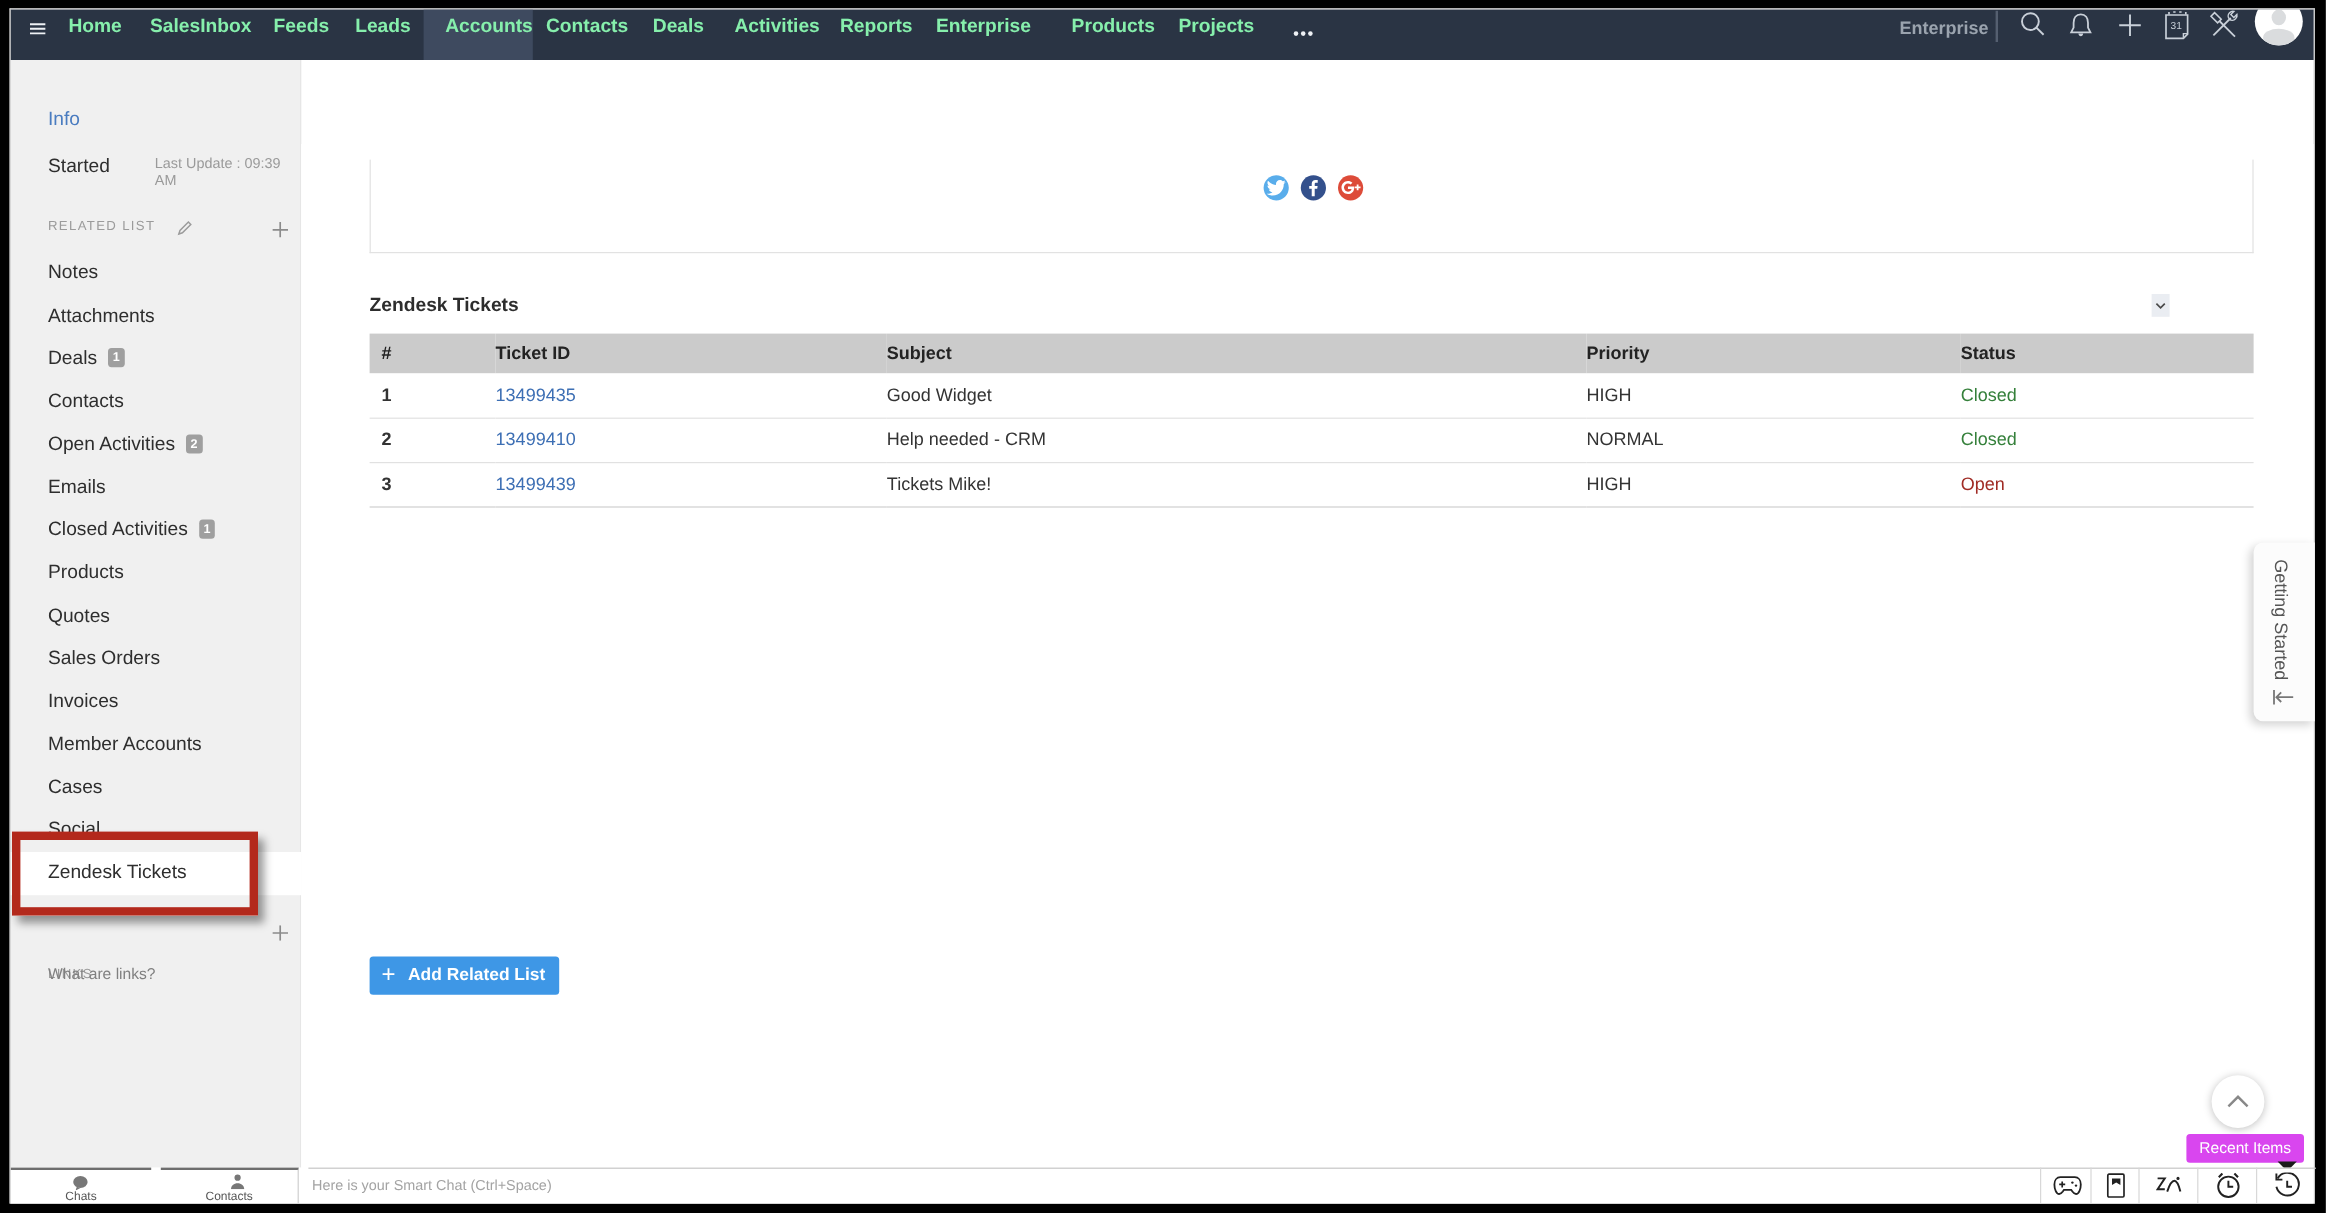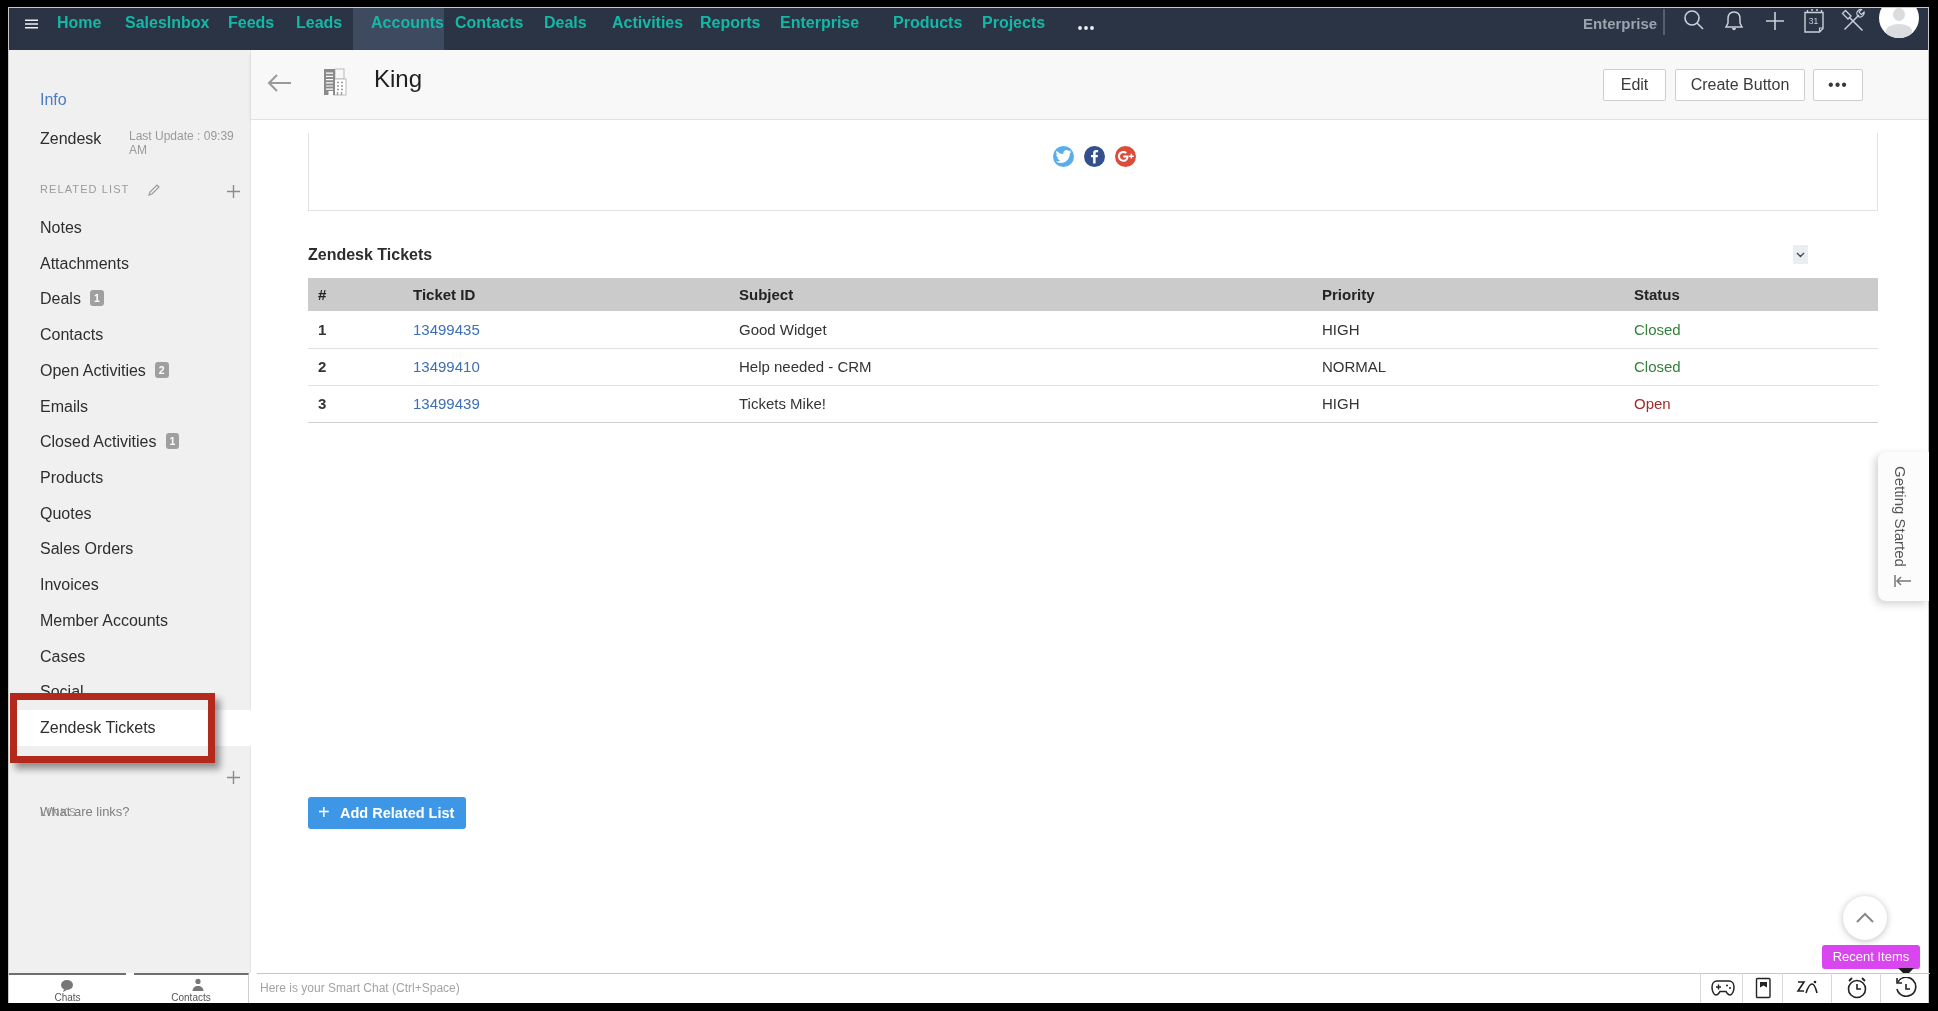--- a/index.html
+++ b/index.html
@@ -4,21 +4,21 @@
 <style>
   * { margin:0; padding:0; box-sizing:border-box; }
   html,body { width:1938px; height:1011px; background:#000; overflow:hidden;
     font-family:"Liberation Sans", sans-serif; }
   .abs { position:absolute; }
   #win { position:absolute; left:8px; top:7px; width:1921px; height:996px;
     background:#fff; border:1px solid #c9c9c9; border-bottom:none; }
   
   #nav { position:absolute; left:0; top:0; width:1919px; height:42px; background:#2a3444; overflow:hidden; }
   #nav .item { position:absolute; top:0; height:42px; line-height:30px;
-    color:#14b8a6; font-size:16px; font-weight:bold; }
+    color:#86efac; font-size:16px; font-weight:bold; }
   #nav .active { background:#3e4a5f; height:43px;padding-left:18px; }
   #navright svg { position:absolute; }
   
   #sidebar { position:absolute; left:0; top:42px; width:242px; height:923px;
     background:#f0f0f0; border-right:1px solid #e6e6e6; }
   .sitem { position:absolute; left:31px; font-size:16px; color:#2e2e2e; white-space:nowrap; }
   .shead { position:absolute; left:31px; font-size:11px; color:#9b9b9b; letter-spacing:1.1px; }
   .badge { display:inline-block; background:#9f9f9f; color:#fff; font-size:10.5px;
     font-weight:bold; border-radius:3px; padding:2px 4px; margin-left:9px;
     position:relative; top:-2px; }
@@ -127,21 +127,21 @@
       </svg>
       <div class="abs" style="left:1870px;top:-10px;width:40px;height:40px;border-radius:50%;background:#fff;overflow:hidden">
         <div class="abs" style="left:14px;top:10px;width:12px;height:13px;border-radius:50%;background:#dadcde"></div>
         <div class="abs" style="left:7px;top:26px;width:26px;height:14px;border-radius:50% 50% 0 0;background:#dadcde"></div>
       </div>
     </div>
   </div>
 
   <div id="sidebar">
     <div class="sitem" style="top:41px;color:#4a7cc0">Info</div>
-    <div class="sitem" style="top:80px">Zendesk</div>
+    <div class="sitem" style="top:80px">Started</div>
     <div class="abs" style="left:120px;top:79px;font-size:12px;color:#9a9a9a">Last Update : 09:39 AM</div>
     <div class="shead" style="top:133px">RELATED LIST</div>
     <svg class="abs" style="left:138px;top:132px" width="15" height="15" viewBox="0 0 15 15">
       <path d="M2 13l1-3 7-7 2 2-7 7-3 1z" fill="none" stroke="#9b9b9b" stroke-width="1.2"></path>
     </svg>
     <svg class="abs" style="left:218px;top:135px" width="13" height="13" viewBox="0 0 13 13">
         <path d="M6.5 0v13M0 6.5h13" stroke="#8b8b8b" stroke-width="1.4"></path>
       </svg>
     <div class="sitem" style="top:169px">Notes</div>
     <div class="sitem" style="top:205px">Attachments</div>
@@ -160,38 +160,20 @@
     <div class="abs" style="left:0;top:660px;width:242px;height:36px;background:#fff"></div>
     <div class="sitem" style="top:669px">Zendesk Tickets</div>
     <div class="abs" style="left:1px;top:643px;width:205px;height:70px;border:7px solid #b3291c;box-shadow:5px 6px 7px rgba(0,0,0,0.4)"></div>
     <div class="shead" style="top:756px">LINKS</div>
     <svg class="abs" style="left:218px;top:721px" width="13" height="13" viewBox="0 0 13 13">
         <path d="M6.5 0v13M0 6.5h13" stroke="#8b8b8b" stroke-width="1.4"></path>
       </svg>
     <div class="abs" style="left:31px;top:754px;font-size:13px;color:#808080">What are links?</div>
   </div>
 
-  <div id="mhead">
-    <svg class="abs" style="left:15px;top:23px" width="26" height="20" viewBox="0 0 26 20">
-      <path d="M11 2L3 10l8 8M3 10h22" fill="none" stroke="#9a9a9a" stroke-width="2"></path>
-    </svg>
-    <svg class="abs" style="left:72px;top:16px" width="25" height="31" viewBox="0 0 25 31">
-      <rect x="12" y="3" width="9" height="10" fill="none" stroke="#b9b9b9" stroke-width="1"></rect>
-      <rect x="11" y="13" width="12" height="16" fill="#fff" stroke="#b9b9b9" stroke-width="1"></rect>
-      <rect x="1" y="3" width="11" height="26" fill="#8a8a8a"></rect>
-      <path d="M3 7.2h7M3 10.4h7M3 13.6h7M3 16.8h7M3 20h7M3 23.2h7" stroke="#fff" stroke-width="1.2"></path>
-      <rect x="5.5" y="25" width="4.5" height="4" fill="#fff"></rect>
-      <path d="M14 16.5h2M18 16.5h2M14 20h2M18 20h2M14 23.5h2M18 23.5h2" stroke="#9a9a9a" stroke-width="1.4"></path>
-      <path d="M14.5 26v3M18.5 26v3" stroke="#9a9a9a" stroke-width="1.4"></path>
-    </svg>
-    <div class="abs" style="left:123px;top:15px;font-size:24px;color:#1f1f1f">King</div>
-    <div class="btn" style="left:1352px;width:63px">Edit</div>
-    <div class="btn" style="left:1424px;width:130px">Create Button</div>
-    <div class="btn" style="left:1562px;width:50px;letter-spacing:1px">•••</div>
-  </div>
 
   <div id="content">
     <div id="card">
       <div class="soc" style="left:744px;background:#59adeb">
         <svg width="21" height="21" viewBox="0 0 21 21">
             <path d="M16.8 7.3c0 .14 0 .28 0 .42 0 4.3-3.27 9.25-9.25 9.25-1.84 0-3.55-.54-4.99-1.46.26.03.51.04.78.04 1.52 0 2.92-.52 4.03-1.39-1.42-.03-2.62-.97-3.03-2.26.2.04.4.06.61.06.3 0 .58-.04.86-.11-1.49-.3-2.61-1.61-2.61-3.19v-.04c.44.24.94.39 1.47.4-.87-.58-1.45-1.58-1.45-2.71 0-.6.16-1.16.44-1.64 1.6 1.97 4 3.26 6.71 3.4-.06-.24-.08-.49-.08-.74 0-1.8 1.46-3.25 3.25-3.25.94 0 1.78.39 2.38 1.03.74-.15 1.44-.42 2.06-.79-.24.76-.76 1.4-1.43 1.8.66-.08 1.28-.25 1.87-.51-.44.65-.99 1.23-1.62 1.69z" fill="#fff"></path>
           </svg>
       </div>
       <div class="soc" style="left:775px;background:#33508c">
         <svg width="21" height="21" viewBox="0 0 21 21">

